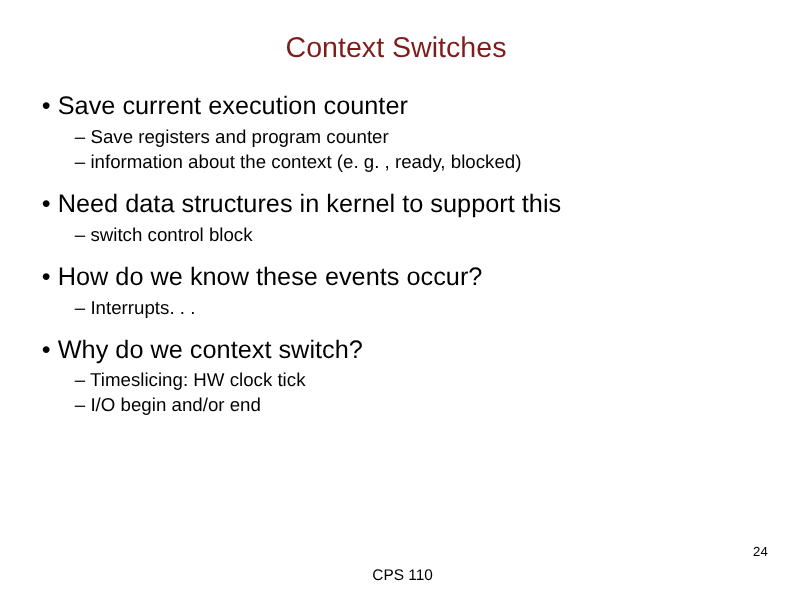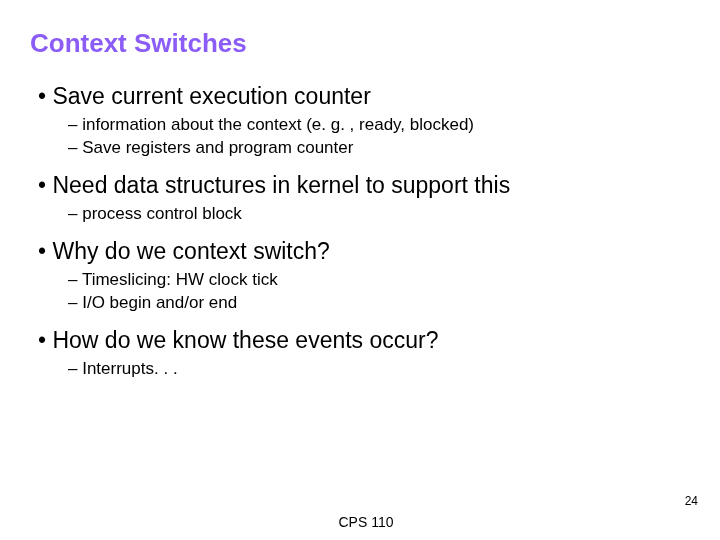--- a/index.html
+++ b/index.html
@@ -1,58 +1,58 @@
 <!DOCTYPE html>
 <html><head>
 <meta charset="utf-8">
 <style>
   * { margin: 0; padding: 0; box-sizing: border-box; }
   html, body { width: 720px; height: 540px; background: #fff; font-family: Arial, Helvetica, sans-serif; color: #000; }
   .slide { position: relative; width: 720px; height: 540px; padding: 28px 30px 0 30px; }
-  .title { font-size: 26px; font-weight: bold; color: #8b5cf6; margin-bottom: 22px; }
+  .title { text-align: center; font-size: 26px; font-weight: normal; color: #7f1d1d; margin-bottom: 22px; }
   ul.top { list-style: none; padding-left: 8px; }
   ul.top > li { margin-bottom: 4px; }
   .b1 { font-size: 23px; line-height: 1.35; }
   .b1::before { content: "• "; }
   ul.sub { list-style: none; padding-left: 30px; margin-top: 2px; margin-bottom: 10px; }
   .b2 { font-size: 17px; line-height: 1.35; }
   .b2::before { content: "– "; }
   .footer-center { position: absolute; bottom: 10px; left: 12px; right: 0; text-align: center; font-size: 14px; }
   .footer-right { position: absolute; bottom: 32px; right: 22px; font-size: 12px; }
 </style>
 </head>
 <body>
 
 <div class="slide">
   <div class="title">Context Switches</div>
 
   <ul class="top">
     <li>
       <div class="b1">Save current execution counter</div>
       <ul class="sub">
+        <li class="b2">Save  registers and program counter</li>
         <li class="b2">information about the context (e. g. , ready, blocked)</li>
-        <li class="b2">Save  registers and program counter</li>
       </ul>
     </li>
     <li>
       <div class="b1">Need data structures in kernel to support this</div>
       <ul class="sub">
-        <li class="b2">process control block</li>
+        <li class="b2">switch control block</li>
+      </ul>
+    </li>
+    <li>
+      <div class="b1">How do we know these events occur?</div>
+      <ul class="sub">
+        <li class="b2">Interrupts. . .</li>
       </ul>
     </li>
     <li>
       <div class="b1">Why do we context switch?</div>
       <ul class="sub">
         <li class="b2">Timeslicing: HW clock tick</li>
         <li class="b2">I/O begin and/or end</li>
       </ul>
     </li>
-    <li>
-      <div class="b1">How do we know these events occur?</div>
-      <ul class="sub">
-        <li class="b2">Interrupts. . .</li>
-      </ul>
-    </li>
   </ul>
 
   <div class="footer-right">24</div>
   <div class="footer-center">CPS 110</div>
 </div>
 
 </body></html>

